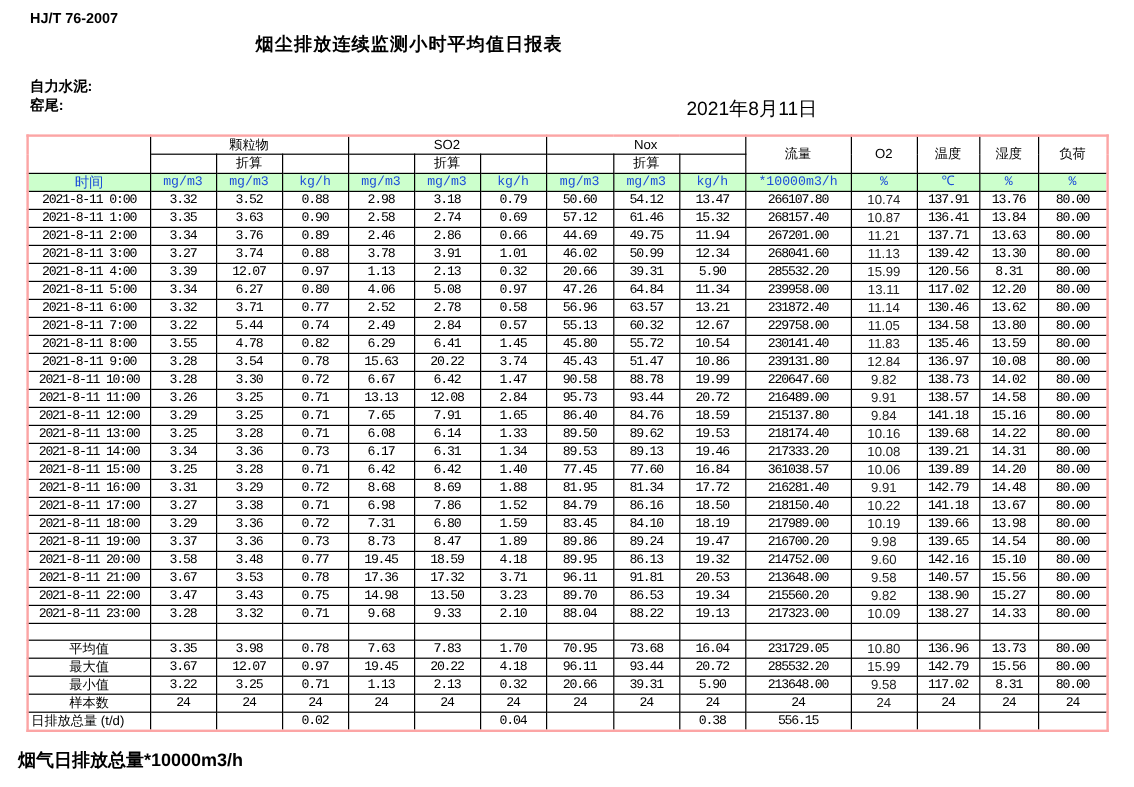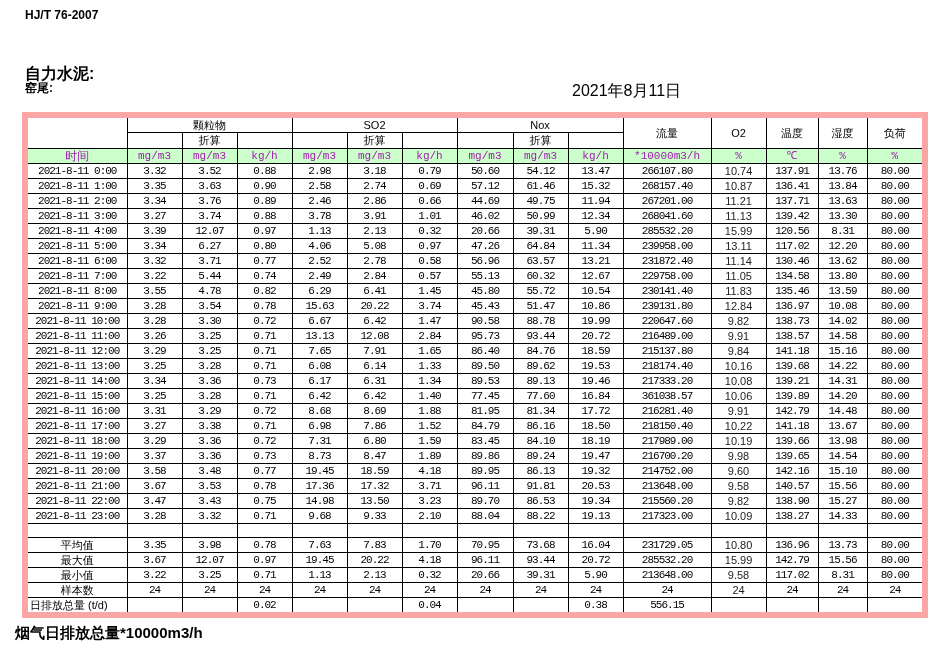--- a/index.html
+++ b/index.html
@@ -1,46 +1,47 @@
 <!DOCTYPE html>
 <html><head>
 <meta charset="utf-8">
 <style>
   html,body{margin:0;padding:0;background:#fff;}
   .page{position:relative;width:945px;height:656px;background:#ffffff;
         font-family:"Liberation Sans",sans-serif;color:#000;overflow:hidden;}
   .abs{position:absolute;white-space:nowrap;}
   .std-ref{left:25px;top:8px;font-size:12px;font-weight:bold;}
   .title{left:213px;top:28px;font-size:15px;font-weight:bold;letter-spacing:1px;}
-  .company{left:25px;top:64px;font-size:16px;font-weight:bold;}
+  .company{left:25px;top:64px;font-size:12px;font-weight:bold;}
   .station{left:25px;top:80px;font-size:12px;font-weight:bold;}
   .date{left:572px;top:81px;font-size:16px;}
   .footer-note{left:15px;top:624px;font-size:15px;font-weight:bold;}
 
   table.report{position:absolute;left:22px;top:112px;width:901px;
-        border-collapse:collapse;table-layout:fixed;border:6px solid #fca5a5;}
+        border-collapse:collapse;table-layout:fixed;border:2px solid #fca5a5;}
   table.report td{border:1px solid #000;height:14px;padding:0 1px;
         text-align:center;vertical-align:middle;font-size:11px;line-height:1;
         overflow:hidden;white-space:nowrap;}
   td.grp{font-size:12px;}
   tr.sub td{height:15px;}
-  tr.units td{background:#ccffcc;color:#a21caf;
+  tr.units td{background:#ccffcc;color:#1d4ed8;
         font-family:"Liberation Mono",monospace;font-size:11px;}
   tr.units td.time-hd{font-family:"Liberation Sans",sans-serif;font-size:12px;}
   td.time,td.num{font-family:"Liberation Mono",monospace;letter-spacing:-1px;}
   td.o2{font-family:"Liberation Sans",sans-serif;letter-spacing:0;color:#222;}
   td.slabel{font-size:12px;}
   td.slabel.left{text-align:left;padding-left:2px;}
   tr.spacer td{height:13px;}
 </style>
 </head>
 <body>
 
 <div class="page">
   <div class="abs std-ref">HJ/T  76-2007</div>
+  <div class="abs title">烟尘排放连续监测小时平均值日报表</div>
   <div class="abs company">自力水泥:</div>
   <div class="abs station">窑尾:</div>
   <div class="abs date">2021年8月11日</div>
 
   <table class="report">
     <colgroup>
       <col style="width:102px">
         <col style="width:55px">
         <col style="width:55px">
         <col style="width:55px">

